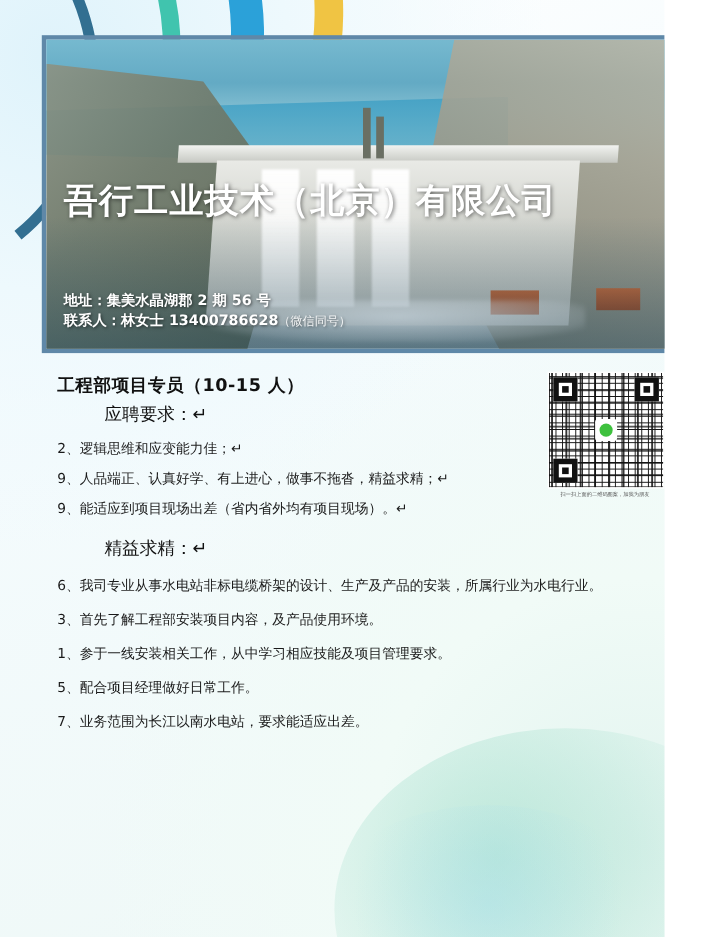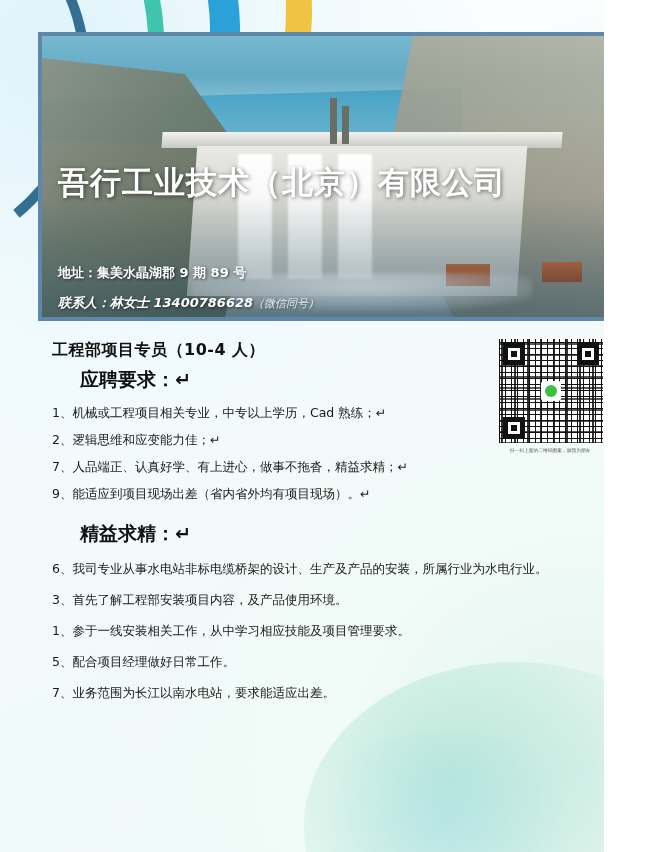--- a/index.html
+++ b/index.html
@@ -185,21 +185,21 @@
   .hero-line {
     position: absolute;
     left: 16px;
     font-size: 13px;
     font-weight: bold;
     color: #ffffff;
     text-shadow: 1px 1px 3px rgba(0,0,0,.6);
     white-space: nowrap;
   }
   #hero-address { top: 228px; }
-  #hero-contact { top: 258px; font-style: italic; }
+  #hero-contact { top: 246px; }
   #hero-contact .wechat {
     font-size: 11px;
     font-weight: normal;
     opacity: .85;
   }
 
   
   #content {
     position: absolute;
     left: 38px; top: 332px;
@@ -212,23 +212,23 @@
     color: #111111;
     margin: 8px 0 6px 14px;
     letter-spacing: .5px;
   }
   #salary-line {
     font-size: 12.5px;
     margin: 0 0 10px 14px;
     color: #1a1a1a;
   }
   .section-head {
-    font-size: 19px;
-    font-weight: bold;
-    margin: 6px 0 6px 42px;
+    font-size: 16px;
+    font-weight: normal;
+    margin: 6px 0 6px 57px;
     color: #111111;
   }
   .req-list, .duty-list {
     list-style: none;
     margin: 0;
     padding: 0;
   }
   .req-list li {
     font-size: 12.5px;
     line-height: 27px;
@@ -335,45 +335,44 @@
       <div class="spill" style="left:296px"></div>
       <div class="tower" style="left:288px; top:62px; height:46px;"></div>
       <div class="tower" style="left:300px; top:70px; height:38px;"></div>
       <div class="gate" style="left:404px; top:228px; width:44px; height:22px;"></div>
       <div class="gate" style="left:500px; top:226px; width:40px; height:20px;"></div>
       <div class="foam"></div>
       <div class="hero-shade"></div>
     </div>
 
     <div id="company-title">吾行工业技术（北京）有限公司</div>
-    <div class="hero-line" id="hero-address">地址：集美水晶湖郡 9 期 89 号</div>
+    <div class="hero-line" id="hero-address">地址：集美水晶湖郡 2 期 56 号</div>
     <div class="hero-line" id="hero-contact">
       <span>联系人：林女士 13400786628</span><span class="wechat">（微信同号）</span>
     </div>
   </div>
 
   <div id="content">
 
     <div id="qr-box">
       <div id="qr-img">
         <span class="qr-eye tl"></span>
         <span class="qr-eye tr"></span>
         <span class="qr-eye bl"></span>
         <span class="qr-logo"></span>
       </div>
       <div id="qr-caption">扫一扫上面的二维码图案，加我为朋友</div>
     </div>
 
-    <div id="job-title">工程部项目专员（10-4 人）</div>
+    <div id="job-title">工程部项目专员（10-15 人）</div>
 
     <div class="section-head">应聘要求：↵</div>
     <ul class="req-list">
-      <li>1、机械或工程项目相关专业，中专以上学历，Cad 熟练；↵</li>
       <li>2、逻辑思维和应变能力佳；↵</li>
-      <li>7、人品端正、认真好学、有上进心，做事不拖沓，精益求精；↵</li>
+      <li>9、人品端正、认真好学、有上进心，做事不拖沓，精益求精；↵</li>
       <li>9、能适应到项目现场出差（省内省外均有项目现场）。↵</li>
     </ul>
 
     <div class="section-head duties-head">精益求精：↵</div>
     <ul class="duty-list">
       <li>6、我司专业从事水电站非标电缆桥架的设计、生产及产品的安装，所属行业为水电行业。</li>
       <li>3、首先了解工程部安装项目内容，及产品使用环境。</li>
       <li>1、参于一线安装相关工作，从中学习相应技能及项目管理要求。</li>
       <li>5、配合项目经理做好日常工作。</li>
       <li>7、业务范围为长江以南水电站，要求能适应出差。</li>

